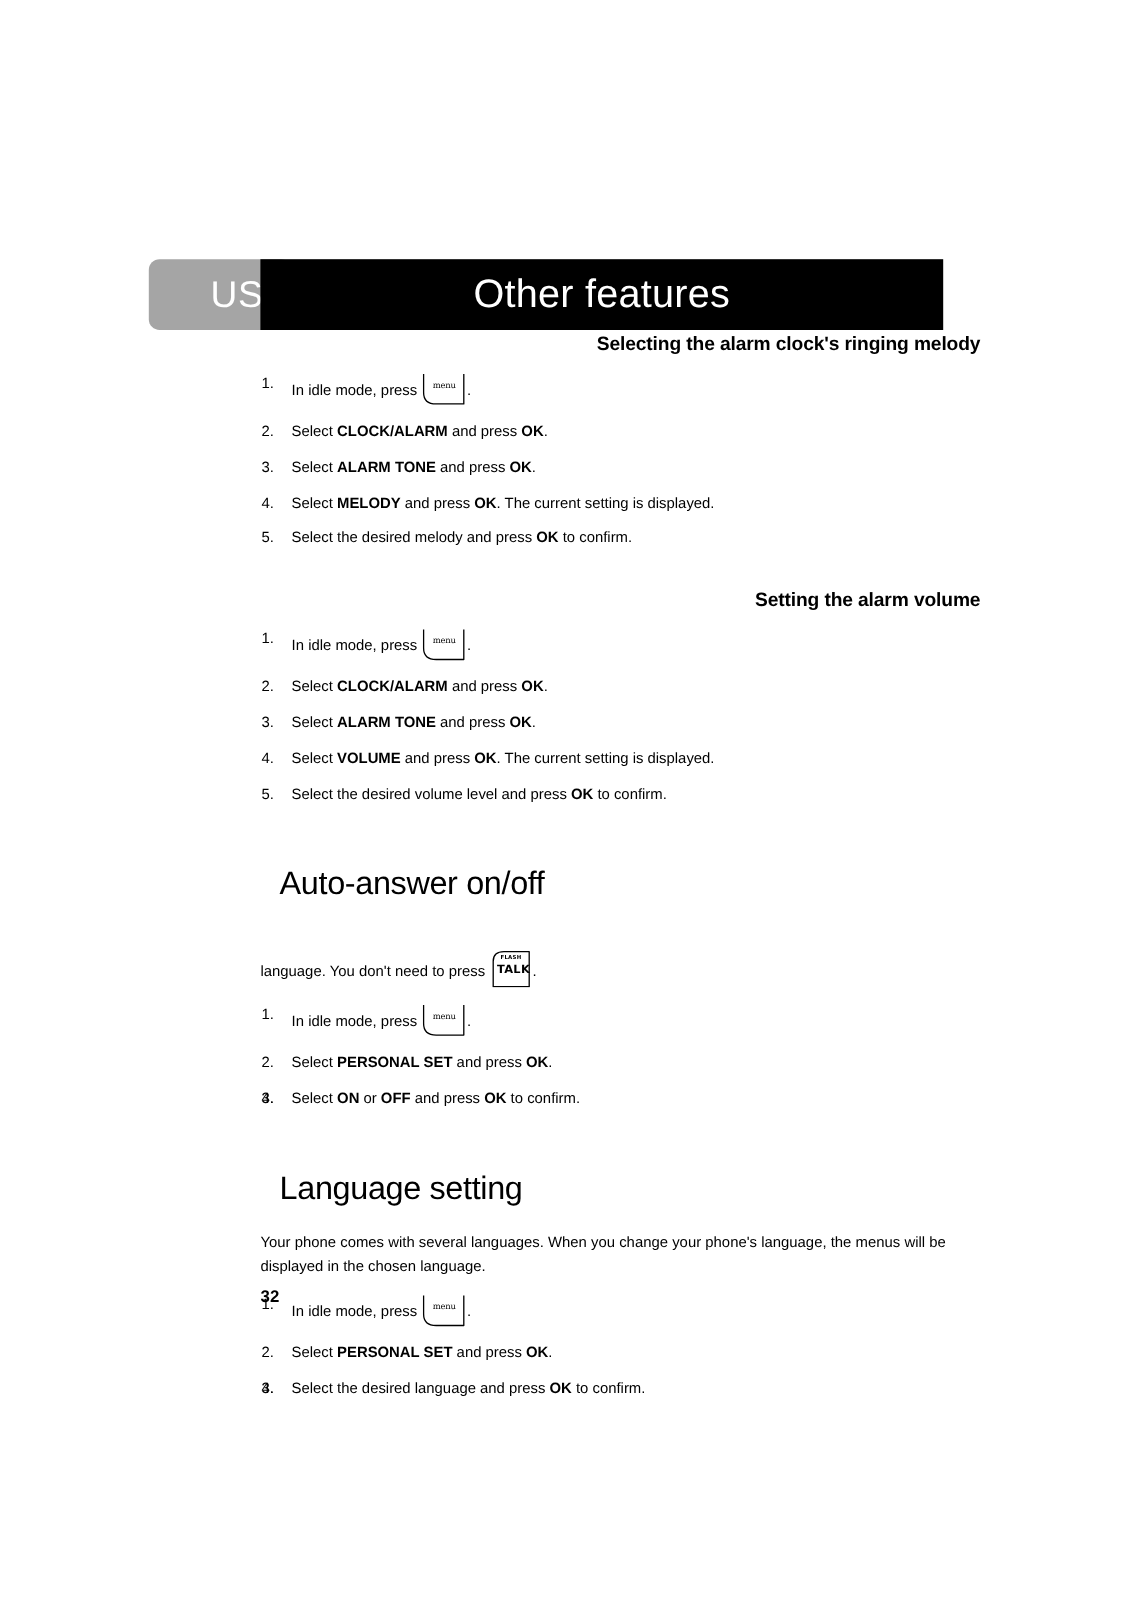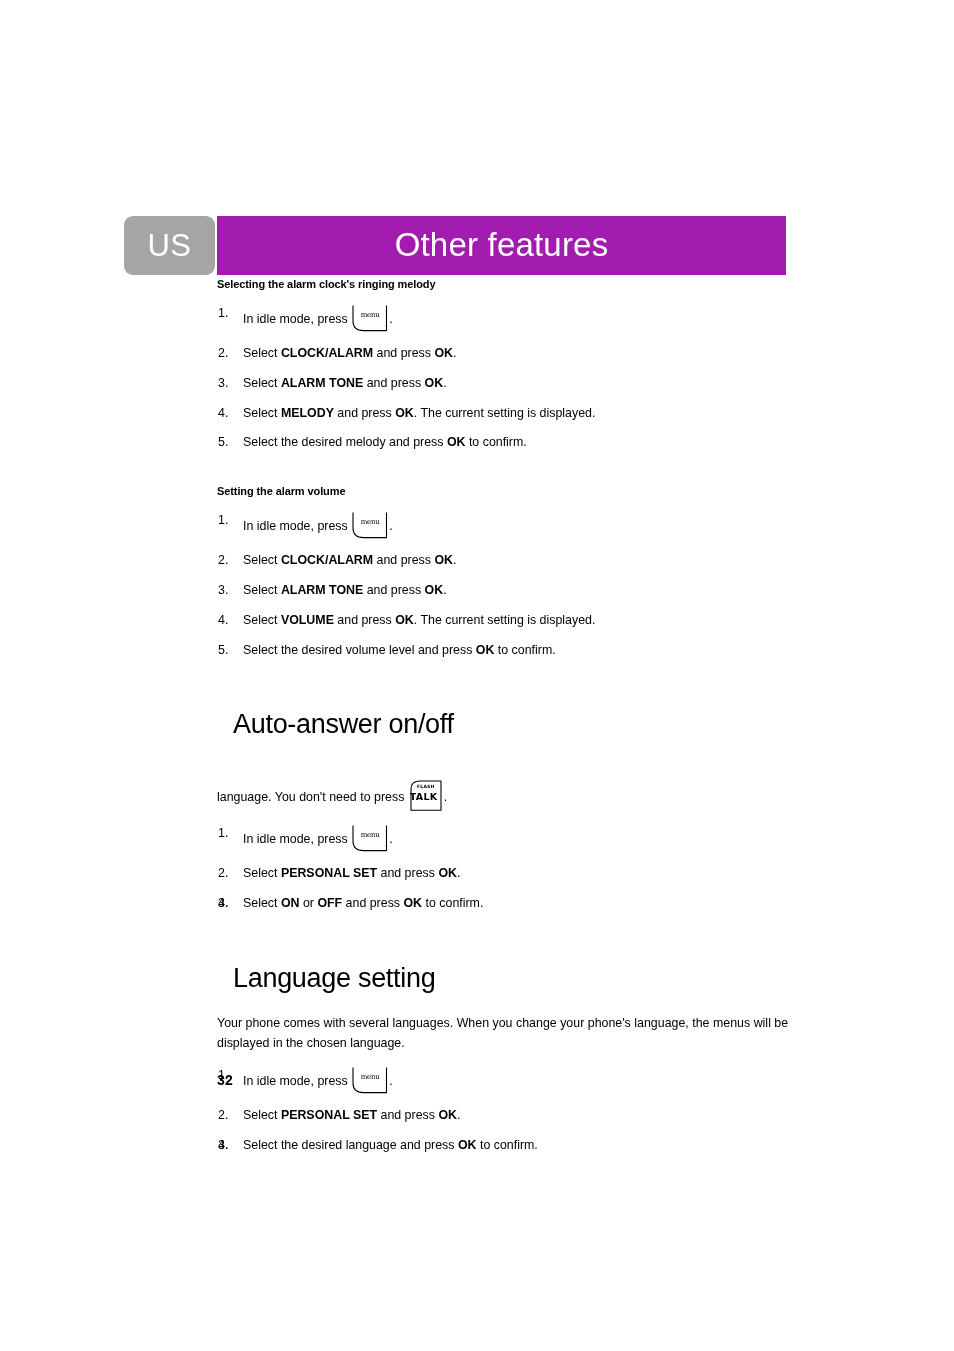--- a/index.html
+++ b/index.html
@@ -40,28 +40,29 @@
     background: #a5a5a5;
     border-radius: 9px;
     color: #ffffff;
     font-size: 31px;
     font-weight: 400;
     letter-spacing: 0.5px;
     display: flex;
     align-items: center;
     justify-content: center;
     line-height: 1;
+    padding-left: 28px;
   }
   .title-bar {
     position: absolute;
     left: 93px;
     top: 0;
     width: 569px;
     height: 59px;
-    background: #a21caf;
+    background: #000000;
     color: #ffffff;
     display: flex;
     align-items: center;
     justify-content: center;
   }
   .title-bar-text {
     font-size: 33px;
     font-weight: 400;
     letter-spacing: 0.2px;
     line-height: 1;
@@ -70,26 +71,27 @@
 
   
   .content {
     position: absolute;
     left: 217px;
     top: 278px;
     width: 600px;
   }
 
   h2.sub-head {
-    font-size: 11px;
+    font-size: 16px;
     font-weight: bold;
     margin: 0;
     padding: 0;
     letter-spacing: -0.1px;
     line-height: 1.2;
+    text-align: right;
   }
 
   h1.big-head {
     font-size: 27px;
     font-weight: 400;
     margin: 16px;
     padding: 0;
     letter-spacing: -0.3px;
     line-height: 1.15;
   }
@@ -178,21 +180,21 @@
     font-size: 4.5px;
     font-weight: bold;
     letter-spacing: 0.2px;
     line-height: 1;
     color: #000;
   }
   .key-talk .ktalk {
     position: absolute;
     left: 0; right: 0;
     top: 12px;
-    text-align: left;
+    text-align: right;
     font-family: "DejaVu Sans", sans-serif;
     font-size: 9.5px;
     font-weight: bold;
     letter-spacing: 0.3px;
     line-height: 1;
     color: #000;
   }
 
   
   .page-number {

